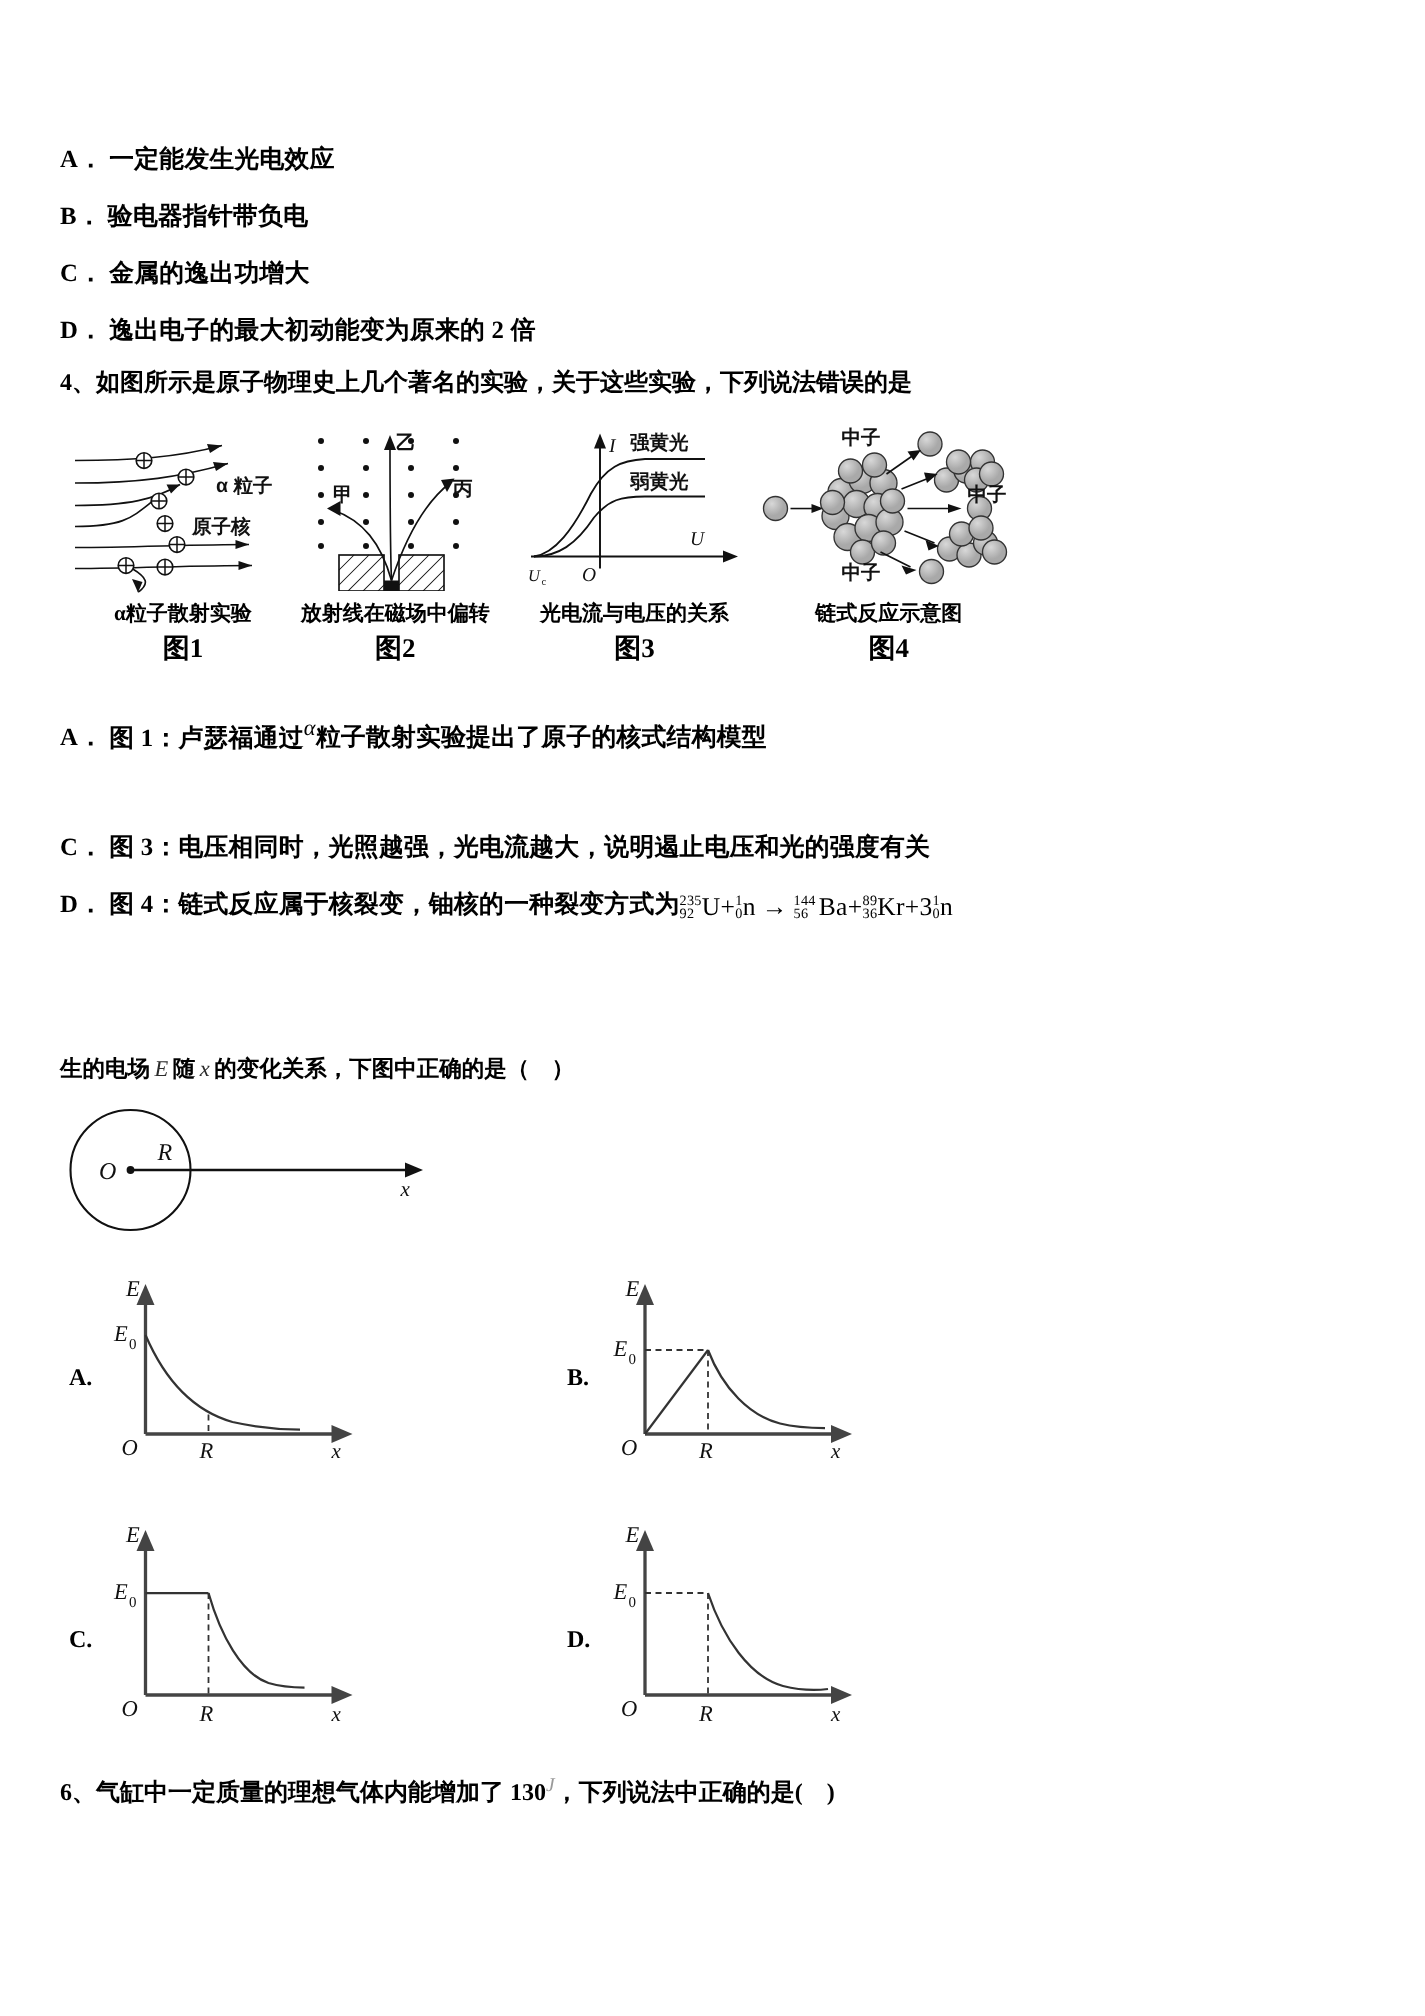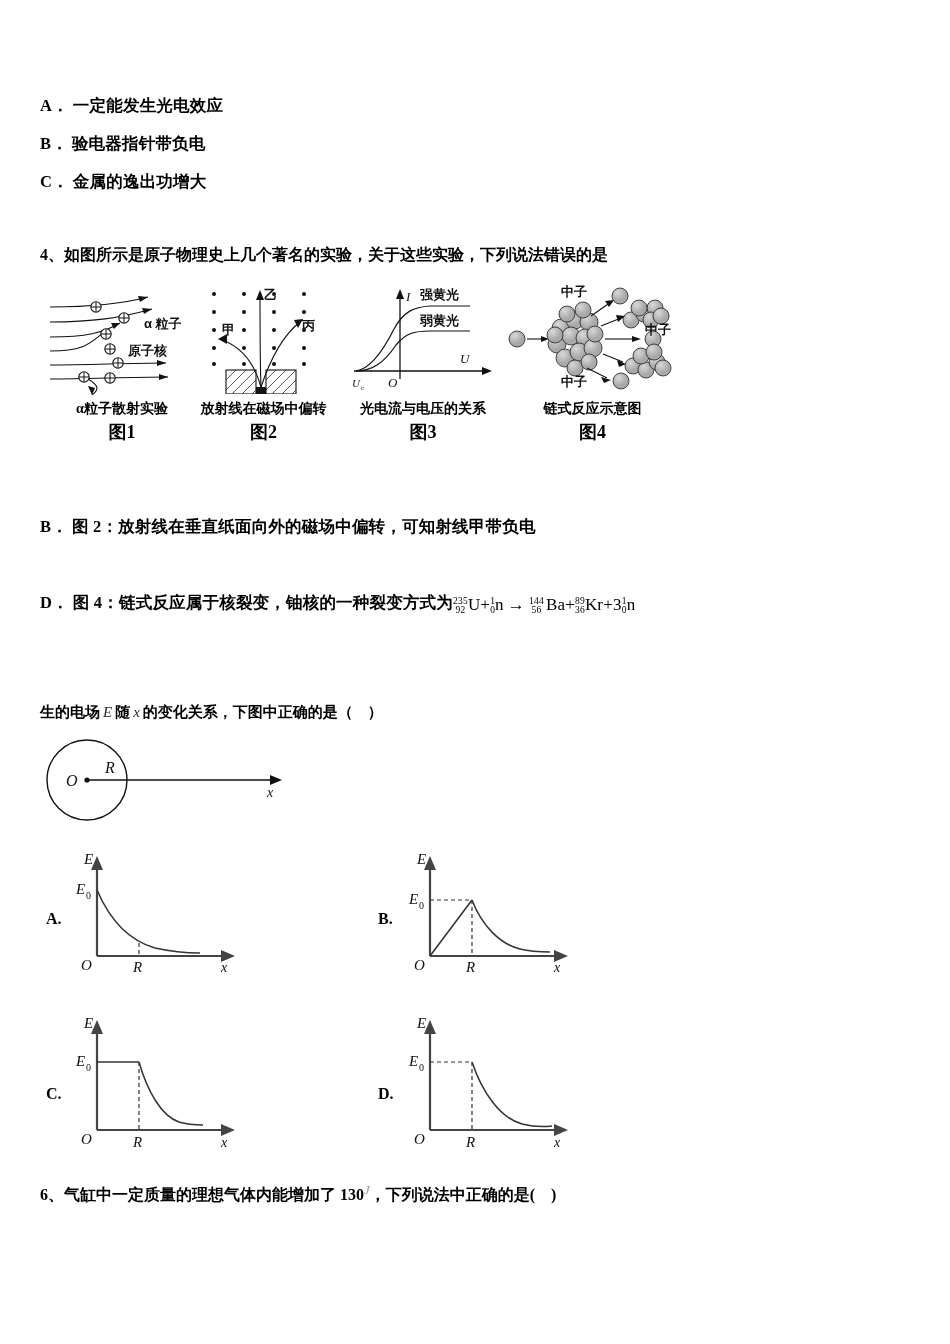--- a/index.html
+++ b/index.html
@@ -70,21 +70,21 @@
     font-weight: normal;
     font-size: 17px;
     display: inline-block;
     vertical-align: -2px;
   }
   .nuc .pre {
     display: inline-block;
     vertical-align: middle;
     font-size: 9.5px;
     line-height: 1.0;
-    text-align: center;
+    text-align: left;
     margin-right: 0px;
   }
   .nuc .pre span { display: block; }
   .nuc .el { font-size: 17px; }
 
   .fig-caption {
     position: absolute;
     font-size: 14px;
     font-weight: bold;
     text-align: center;
@@ -113,20 +113,23 @@
 <div class="page">
 
   <div class="opt-line" style="left:40px; top:95px;">
     <span class="opt-tag">A．</span><span style="margin-left:4px">一定能发生光电效应</span>
   </div>
   <div class="opt-line" style="left:40px; top:133px;">
     <span class="opt-tag">B．</span><span style="margin-left:4px">验电器指针带负电</span>
   </div>
   <div class="opt-line" style="left:40px; top:171px;">
     <span class="opt-tag">C．</span><span style="margin-left:4px">金属的逸出功增大</span>
+  </div>
+  <div class="opt-line" style="left:40px; top:209px;">
+    <span class="opt-tag">D．</span><span style="margin-left:4px">逸出电子的最大初动能变为原来的 2 倍</span>
   </div>
 
   <div class="q-line" style="left:40px; top:245px; font-size:16px;">4、如图所示是原子物理史上几个著名的实验，关于这些实验，下列说法错误的是</div>
 
   <div class="figbox" style="left:48px; top:285px;">
     <svg width="150" height="110" viewBox="0 0 150 110">
       <g fill="none" stroke="#111" stroke-width="1.1">
 
         <path d="M2,22 C40,22 70,20 100,12"></path>
         <path d="M2,37 C45,37 72,33 104,24"></path>
@@ -321,22 +324,25 @@
         <polygon points="106,98 96,95 99,101"></polygon>
       </g>
       <text x="56" y="14" font-size="13" font-weight="bold" font-family="'Liberation Sans',sans-serif" fill="#111">中子</text>
       <text x="140" y="52" font-size="13" font-weight="bold" font-family="'Liberation Sans',sans-serif" fill="#111">中子</text>
       <text x="56" y="104" font-size="13" font-weight="bold" font-family="'Liberation Sans',sans-serif" fill="#111">中子</text>
     </svg>
   </div>
   <div class="fig-caption" style="left:520px; top:400px; width:145px;">链式反应示意图</div>
   <div class="fig-num" style="left:520px; top:420px; width:145px;">图4</div>
 
-  <div class="opt-line" style="left:40px; top:516px;">
-    <span class="opt-tag">B．</span><span style="margin-left:4px">图 2：放射线在垂直纸面向外的磁场中偏转，可知射线甲带负电</span>
+  <div class="opt-line" style="left:40px; top:478px;">
+    <span class="opt-tag">A．</span><span style="margin-left:4px">图 1：卢瑟福通过</span><span class="alpha-sup">α</span><span>粒子散射实验提出了原子的核式结构模型</span>
+  </div>
+  <div class="opt-line" style="left:40px; top:554px;">
+    <span class="opt-tag">C．</span><span style="margin-left:4px">图 3：电压相同时，光照越强，光电流越大，说明遏止电压和光的强度有关</span>
   </div>
   <div class="opt-line" style="left:40px; top:592px;">
     <span class="opt-tag">D．</span><span style="margin-left:4px">图 4：链式反应属于核裂变，铀核的一种裂变方式为</span><span class="nuc"><span class="pre"><span>235</span><span>92</span></span><span class="el">U</span><span class="el">+</span><span class="pre"><span>1</span><span>0</span></span><span class="el">n</span><span class="el" style="margin:0 4px">→</span><span class="pre"><span>144</span><span>56</span></span><span class="el" style="margin-left:2px">Ba</span><span class="el">+</span><span class="pre"><span>89</span><span>36</span></span><span class="el">Kr</span><span class="el">+3</span><span class="pre"><span>1</span><span>0</span></span><span class="el">n</span></span>
   </div>
 
   <div class="q5-line" style="left:40px; top:703px;">
     <span>生的电场</span><span class="inline-var" style="margin:0 3px">E</span><span>随</span><span class="inline-var" style="margin:0 3px">x</span><span>的变化关系，下图中正确的是（　）</span>
   </div>
 
   <div class="figbox" style="left:42px; top:735px;">

